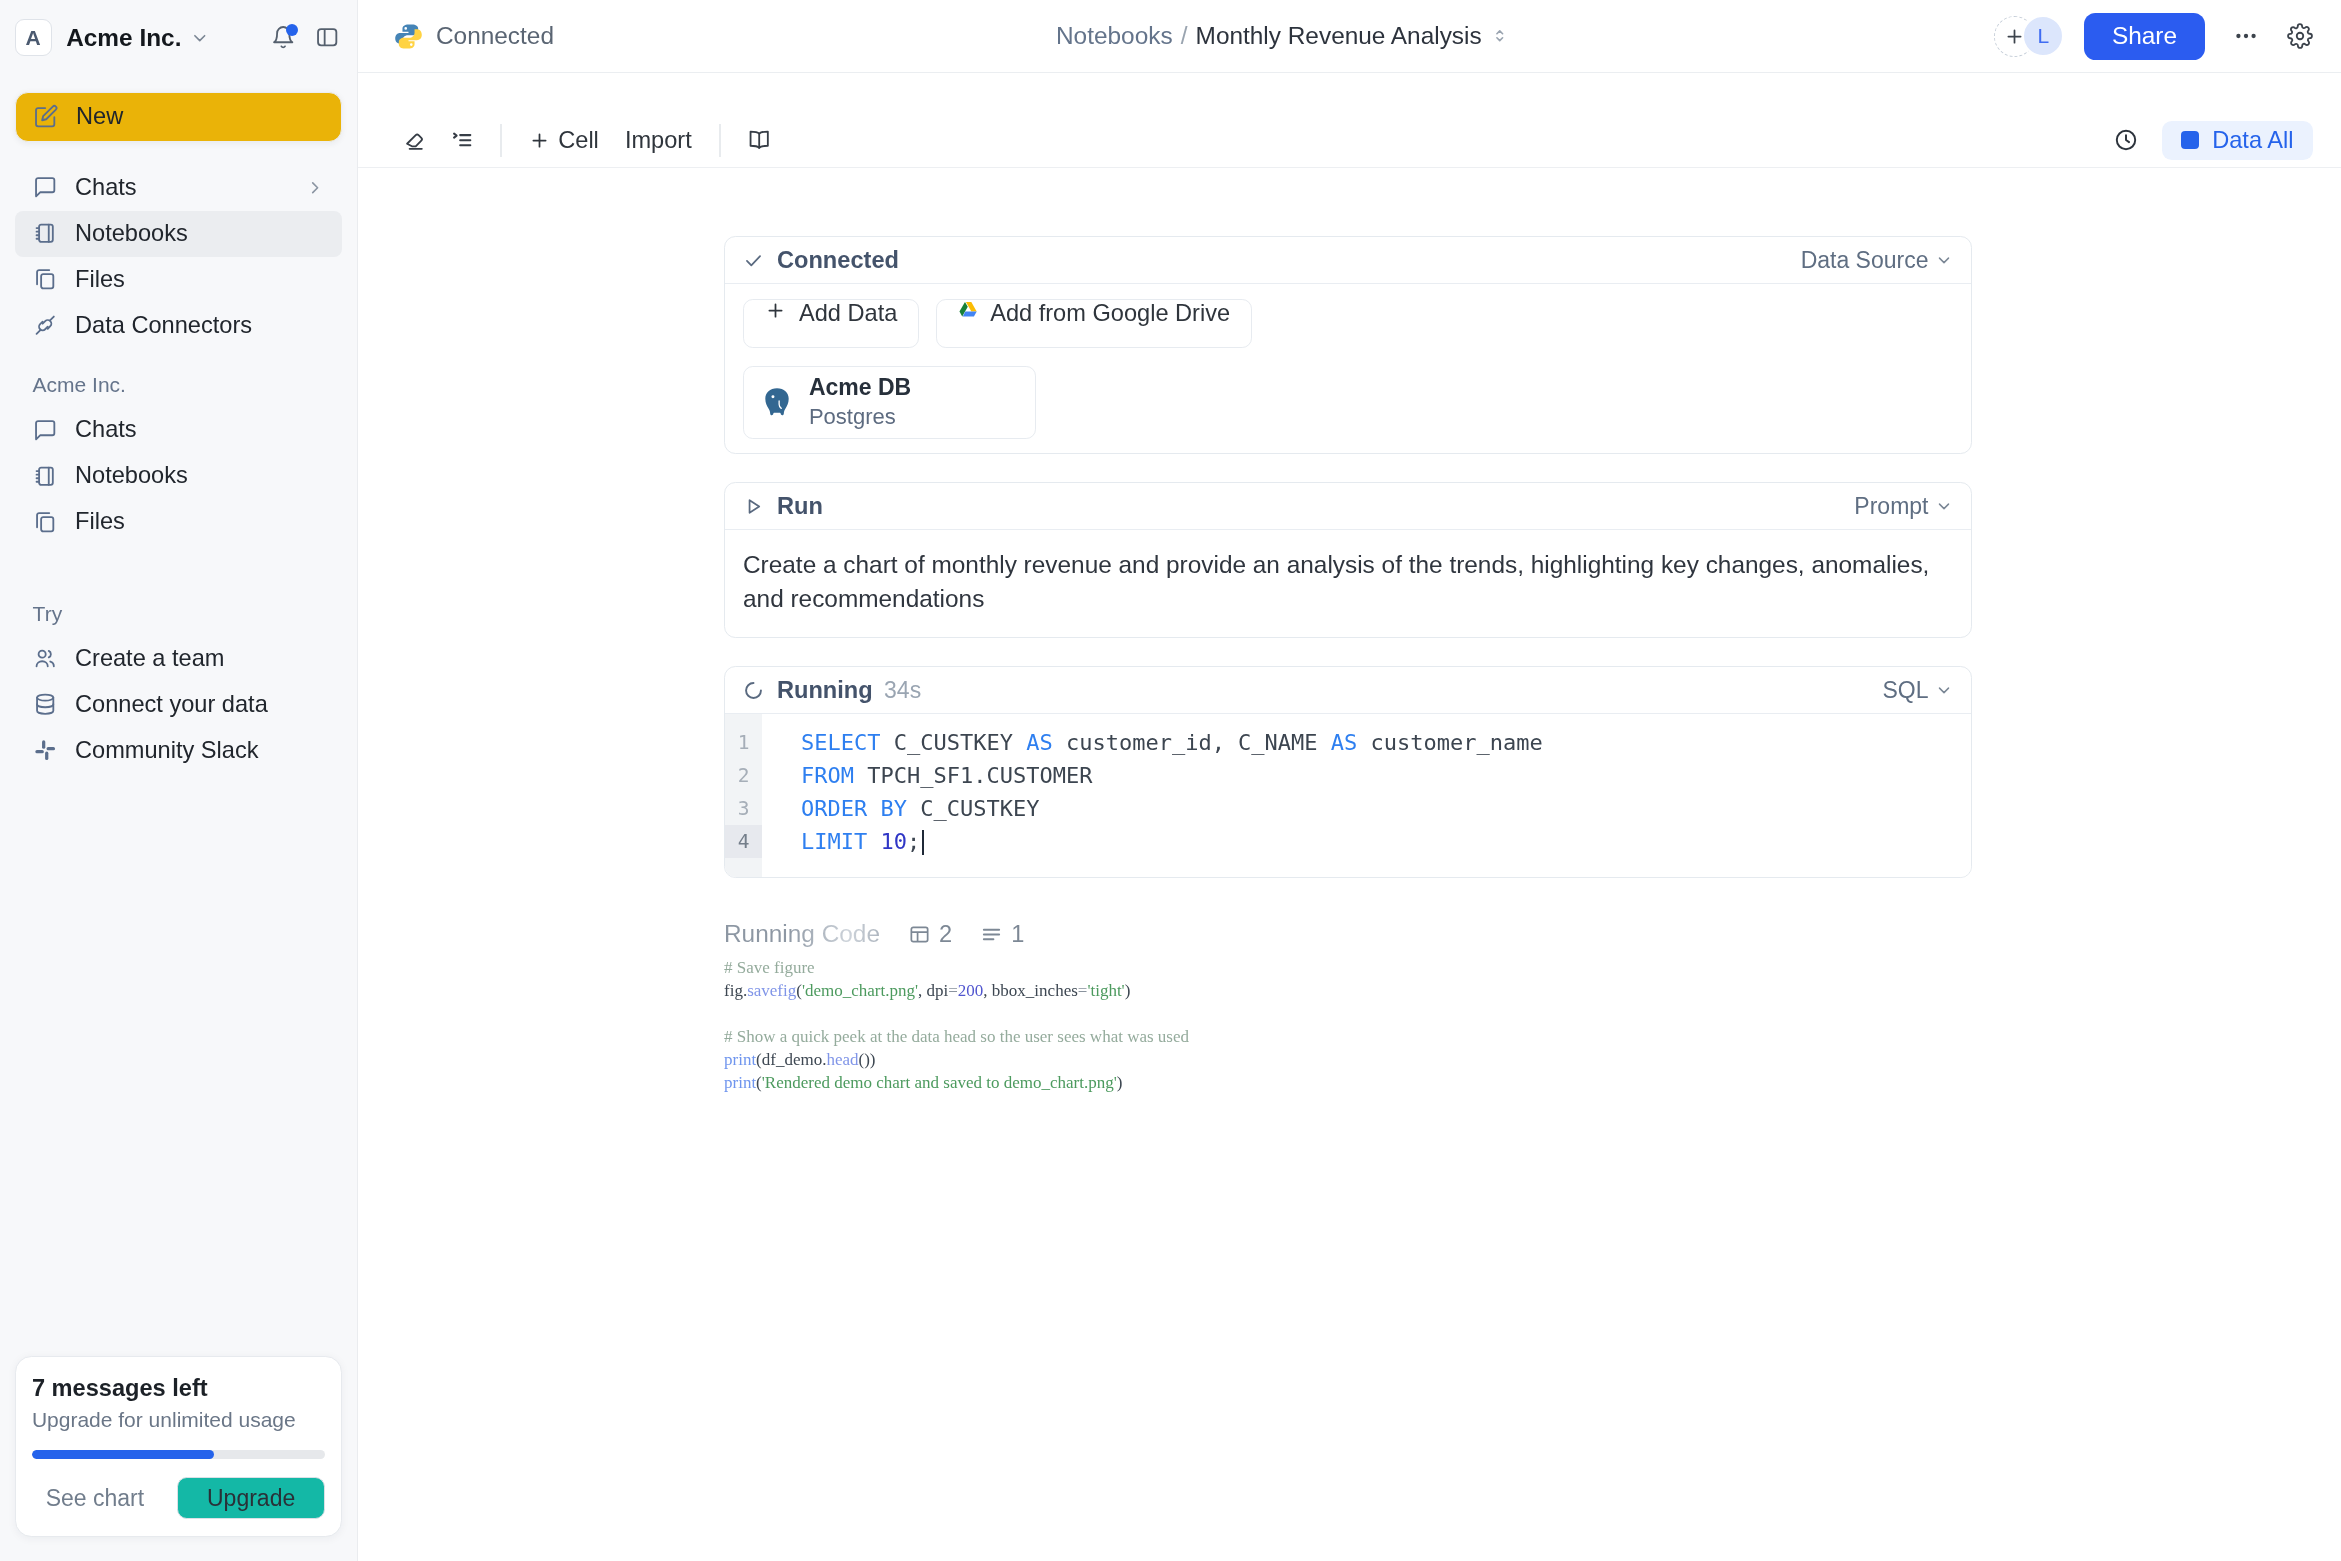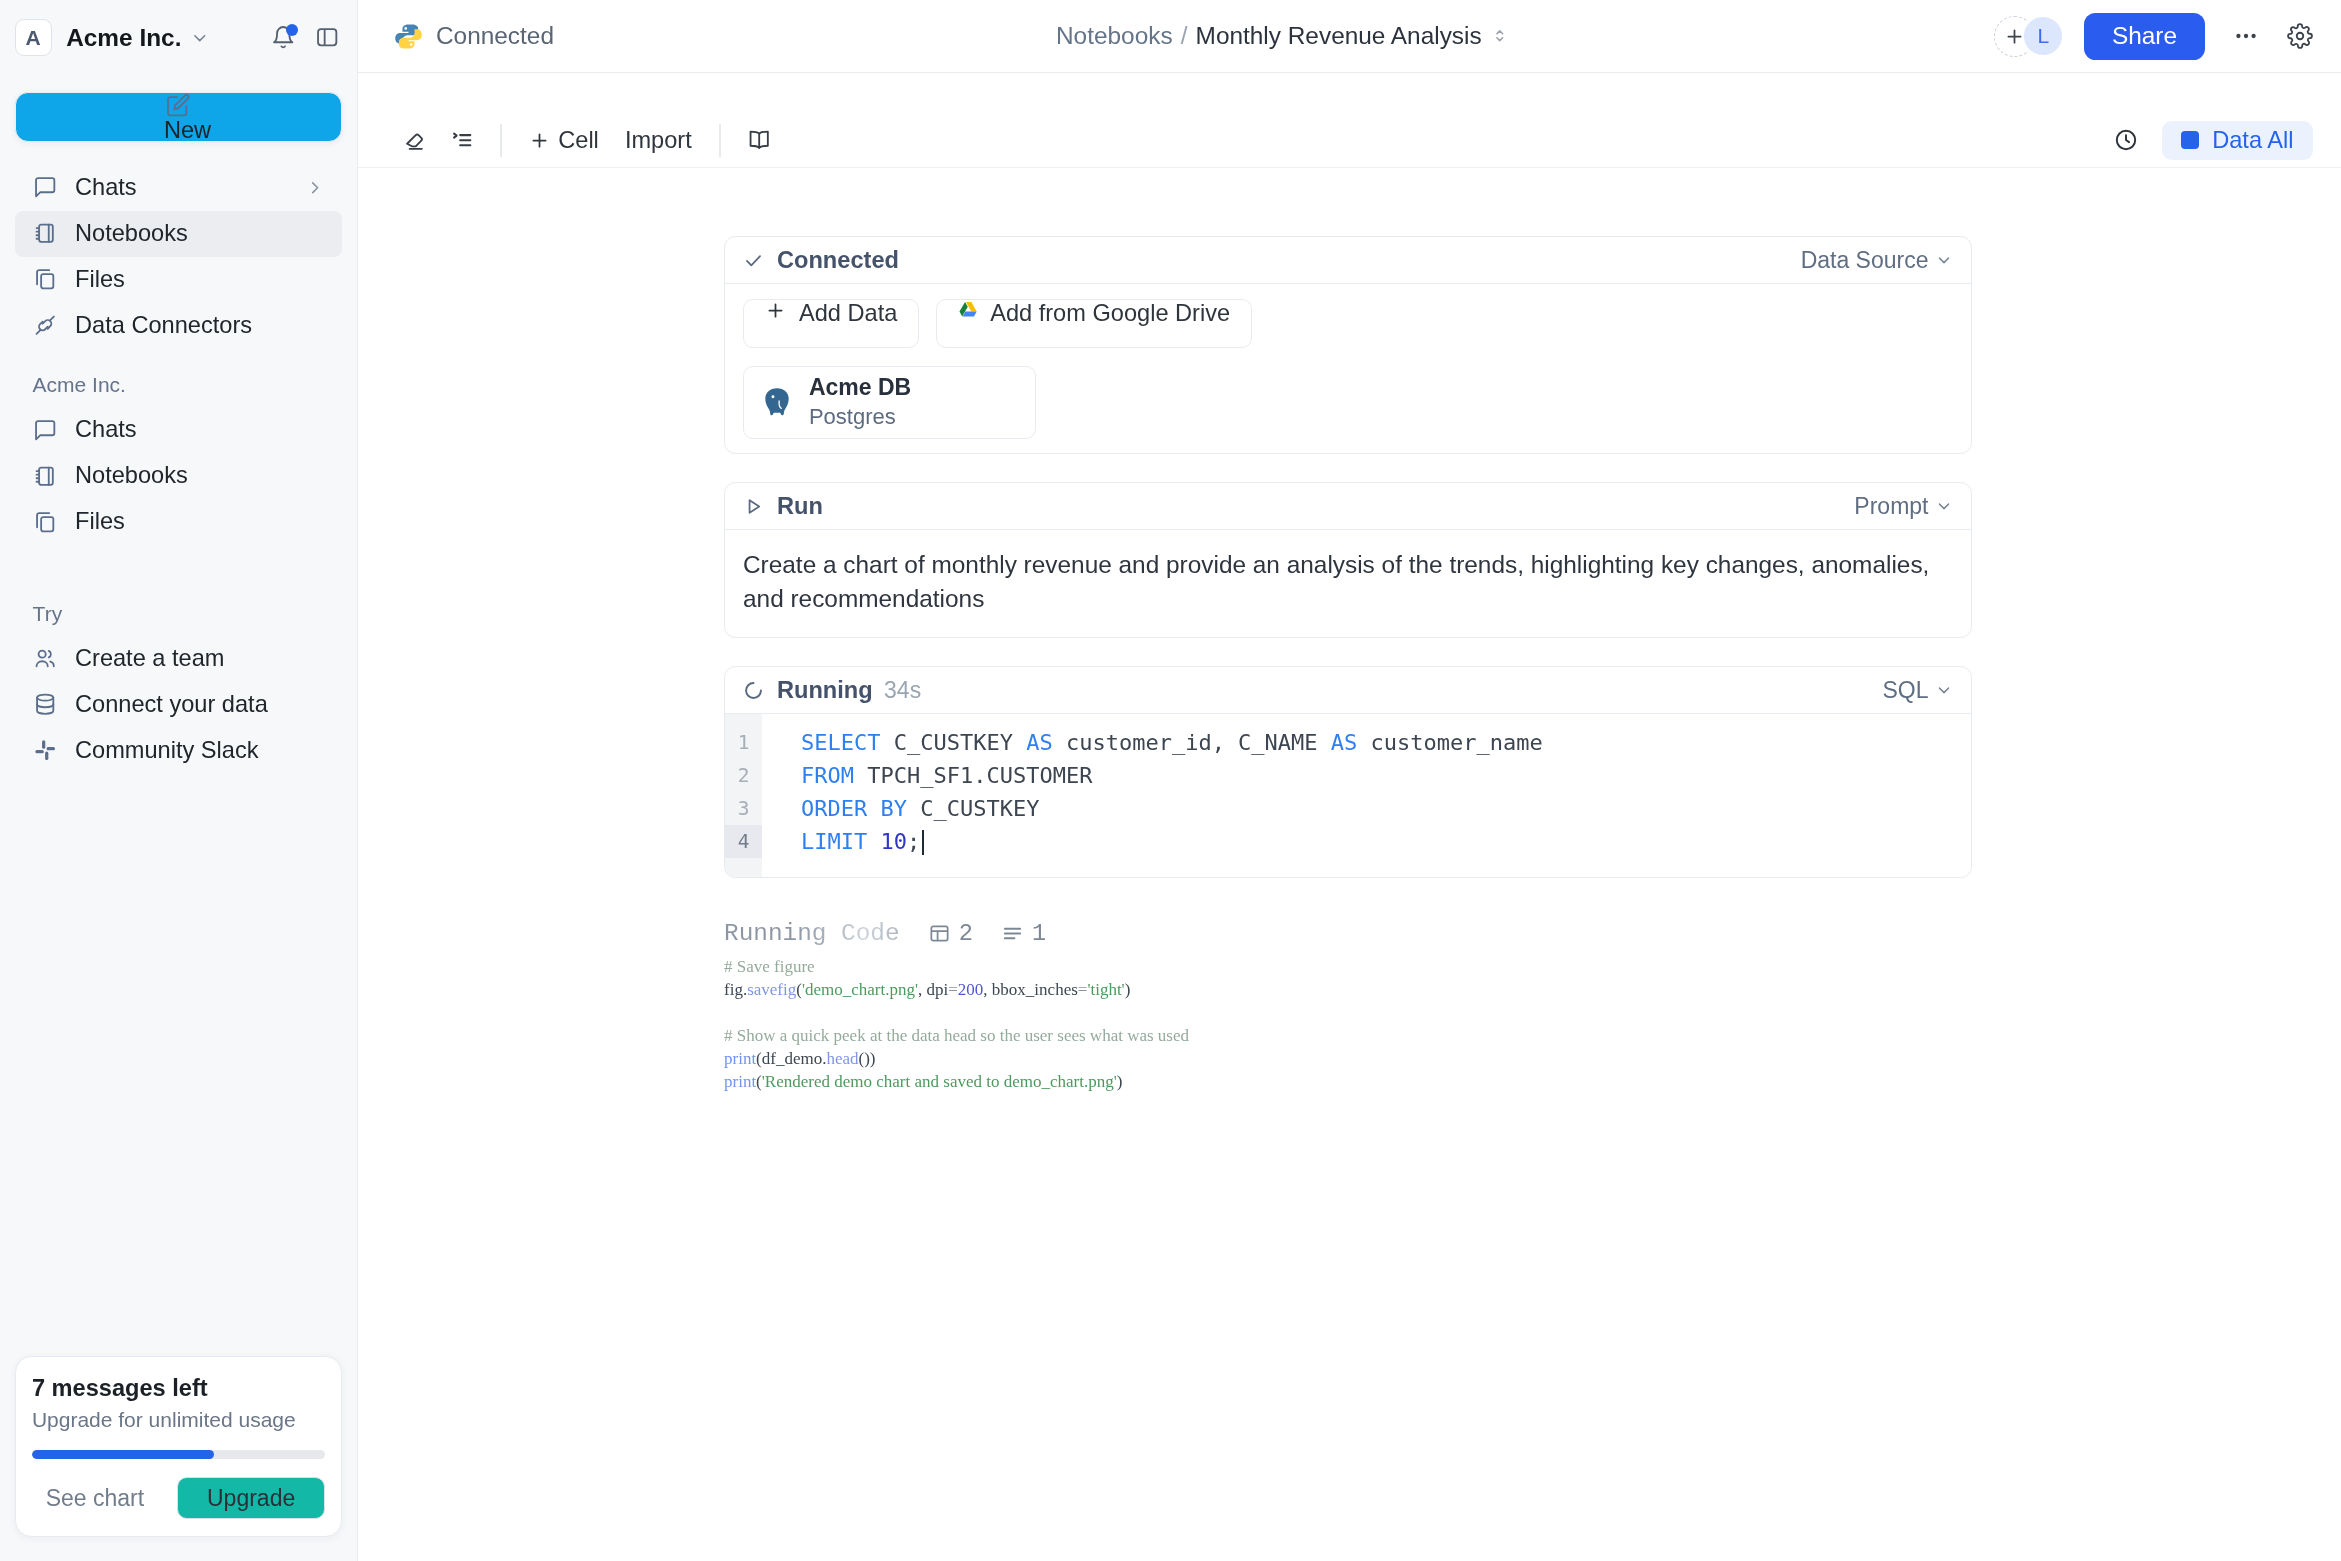--- a/index.html
+++ b/index.html
@@ -14,22 +14,22 @@
   .sidebar { width:358px; flex:none; background:#f7f8fa; border-right:1.6px solid #eaecef;
     position:relative; padding:0 14.6px; }
   .ws-row { height:46px; margin-top:14.6px; display:flex; align-items:center; }
   .ws-badge { width:37px; height:37px; border:1.6px solid #dfe3e9; background:#fff; border-radius:9px;
     display:flex; align-items:center; justify-content:center; font-size:21px; font-weight:600; color:#4b5a70; }
   .ws-name { margin-left:14.6px; font-size:24.4px; font-weight:600; color:#14181d; }
   .ws-chev { margin-left:8.1px; color:#7b8694; }
   .ws-spacer { flex:1; }
   .icon-btn { position:relative; color:#55606e; padding:3.3px; cursor:pointer; }
   .bell-dot { position:absolute; top:1.6px; right:0px; width:12.2px; height:12.2px; border-radius:50%; background:#2563eb; }
-  .new-btn { margin-top:31px; height:50px; background:#0ea5e9; border:1.6px solid #eceef2; border-radius:13px;
-    box-shadow:0 1.6px 6.5px rgba(25,35,55,.06); display:flex; align-items:center; padding:0 18px; cursor:pointer;flex-direction:column; }
+  .new-btn { margin-top:31px; height:50px; background:#eab308; border:1.6px solid #eceef2; border-radius:13px;
+    box-shadow:0 1.6px 6.5px rgba(25,35,55,.06); display:flex; align-items:center; padding:0 18px; cursor:pointer; }
   .new-btn .lbl { margin-left:18px; font-size:23.6px; font-weight:500; color:#20252c; }
   .nav { margin-top:23px; }
   .nav-item { height:46px; border-radius:8.1px; display:flex; align-items:center; padding:0 18px; cursor:pointer; }
   .nav-item.sel { background:#ebedf0; }
   .nav-item .lbl { margin-left:18px; font-size:23.6px; color:#21262d; }
   .nav-item .chev-r { margin-left:auto; color:#8b95a2; }
   .nav-ic { color:#5b6e8c; flex:none; }
   .sec-label { margin:24.4px 0 9.8px 18px; font-size:21px; font-weight:500; color:#65748b; }
   .sec-label.try { margin-top:57px; }
 
@@ -104,21 +104,21 @@
   .sql-row { display:flex; height:33px; line-height:33px; font-family:"DejaVu Sans Mono", monospace; }
   .sql-row .gutter { width:37px; flex:none; text-align:center; font-size:19.5px; color:#a6aeb8; }
   .sql-row.active .gutter { background:#e7e9ee; color:#747e8a; }
   .sql-row .code { padding-left:39px; white-space:pre; font-size:22px; color:#3c4550; }
   .sql .tok-kw { color:#2e7ff0; }
   .sql .tok-pl { color:#3c4550; }
   .sql .tok-num { color:#2f36c6; }
   .caret { display:inline-block; width:2.4px; height:24.4px; background:#1f2937; vertical-align:middle; margin-left:1.6px; }
 
   .outblock { margin:42px 0 0 366px; }
-  .out-head { display:flex; align-items:center;font-family:Liberation Mono, monospace; }
+  .out-head { display:flex; align-items:center; }
   .out-title { font-size:24.4px; font-weight:500; color:#a9b1bb;
     background:linear-gradient(90deg,#8d97a3 20%,#cdd3da 40%,#8d97a3 60%); background-size:200% 100%;
     -webkit-background-clip:text; background-clip:text; -webkit-text-fill-color:transparent;
     animation:shim 1.6s linear infinite; }
   @keyframes shim { from { background-position:200% 0; } to { background-position:0 0; } }
   .out-count { display:flex; align-items:center; margin-left:28px; color:#7d8895; font-size:23.6px; }
   .out-count svg { margin-right:8.1px; color:#7d8895; }
   .py { margin-top:8px; font-family:Liberation Serif, serif; }
   .py-line { height:23px; line-height:23px; font-size:17px; white-space:pre; }
   .py .tok-com { color:#94ab9c; }

